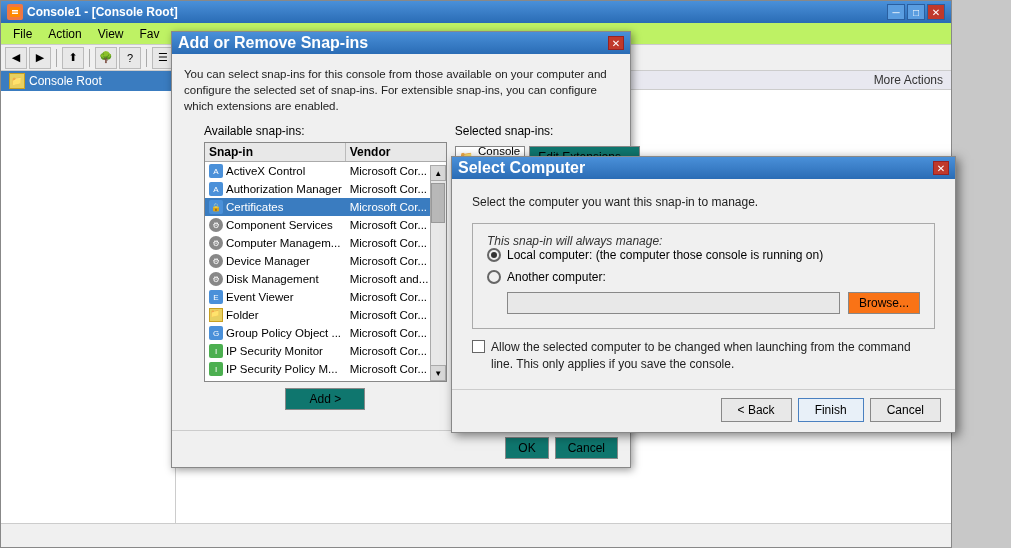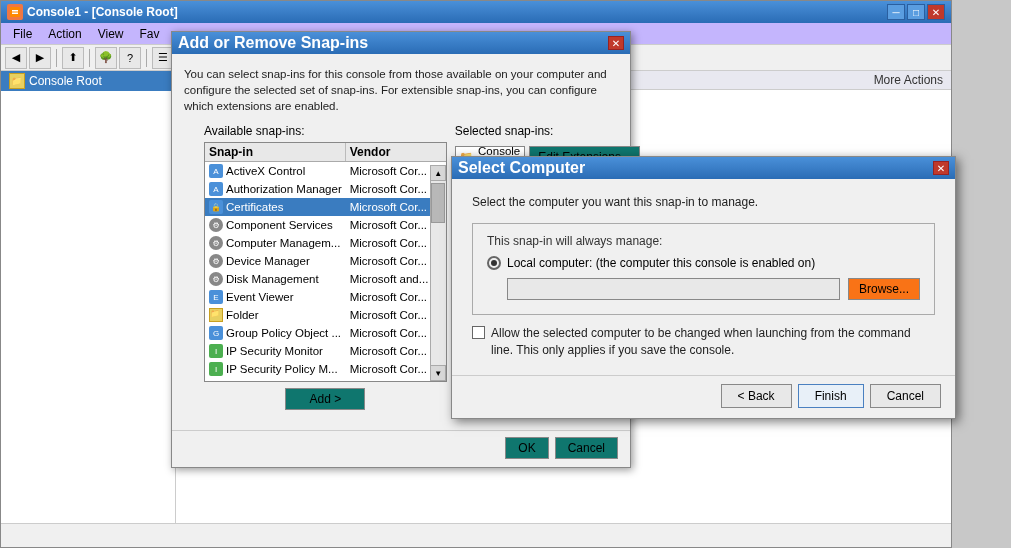--- a/index.html
+++ b/index.html
@@ -53,21 +53,21 @@
       border: 1px solid #2a5fa0;
       color: white;
       font-size: 10px;
       display: flex; align-items: center; justify-content: center;
       cursor: pointer;
     }
     .title-btn.close { background: #c0392b; }
 
     
     .menu-bar {
-      background: #c4b5fd;
+      background: #bef264;
       height: 22px;
       display: flex;
       align-items: center;
       border-bottom: 1px solid #ccc;
       padding: 0 4px;
     }
     .menu-item {
       padding: 2px 8px;
       cursor: pointer;
       font-size: 12px;
@@ -341,22 +341,23 @@
       margin-bottom: 14px;
       color: #222;
     }
     .comp-group {
       border: 1px solid #aaa;
       padding: 10px 14px 14px;
       margin-bottom: 10px;
     }
     .comp-group-label {
       font-size: 12px;
-      margin-bottom: 8px;
+      margin-bottom: 0;
       color: #333;
+      font-style: italic;
     }
     .comp-radio-row {
       display: flex;
       align-items: center;
       margin-bottom: 8px;
       gap: 6px;
     }
     .comp-radio {
       width: 14px; height: 14px;
       border-radius: 50%;
@@ -685,23 +686,27 @@
       <span class="dialog-title-text">Select Computer</span>
       <div class="dialog-close-btn">✕</div>
     </div>
     <div class="comp-body">
       <p class="comp-desc">Select the computer you want this snap-in to manage.</p>
       <div class="comp-group">
         <div class="comp-group-label">This snap-in will always manage:</div>
 
         <div class="comp-radio-row">
           <div class="comp-radio checked"></div>
-          <span class="comp-radio-label">Local computer:  (the computer this console is enabled on)</span>
+          <span class="comp-radio-label">Local computer:  (the computer those console is running on)</span>
         </div>
 
+        <div class="comp-radio-row">
+          <div class="comp-radio"></div>
+          <span class="comp-radio-label">Another computer:</span>
+        </div>
 
         <div class="comp-input-row">
           <input class="comp-input" type="text" value="" disabled="" style="">
           <button class="comp-browse-btn">Browse...</button>
         </div>
       </div>
 
       <div class="comp-checkbox-row">
         <div class="comp-checkbox"></div>
         <span class="comp-checkbox-label">Allow the selected computer to be changed when launching from the command line.  This only applies if you save the console.</span>

